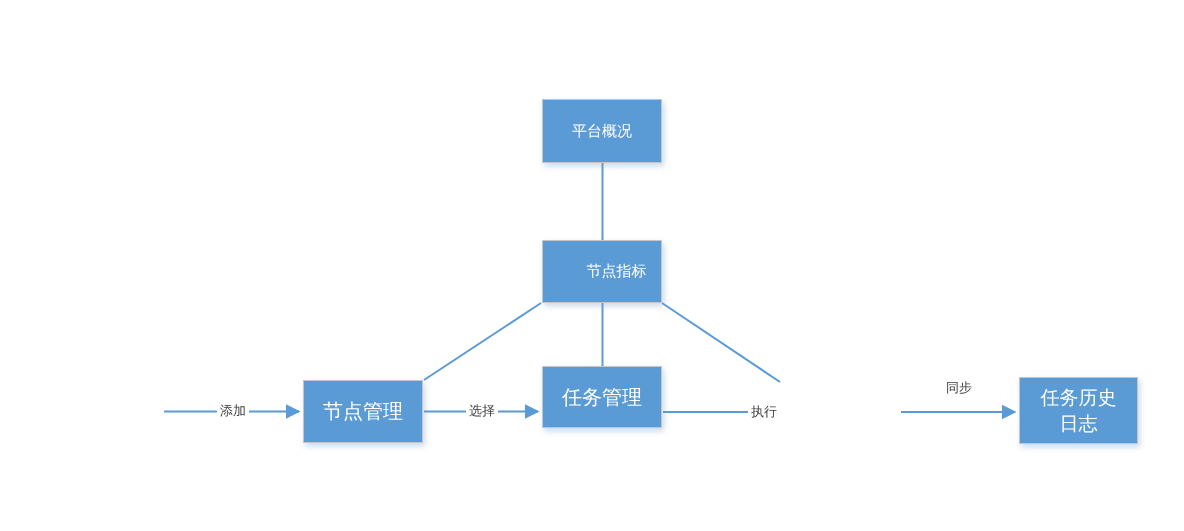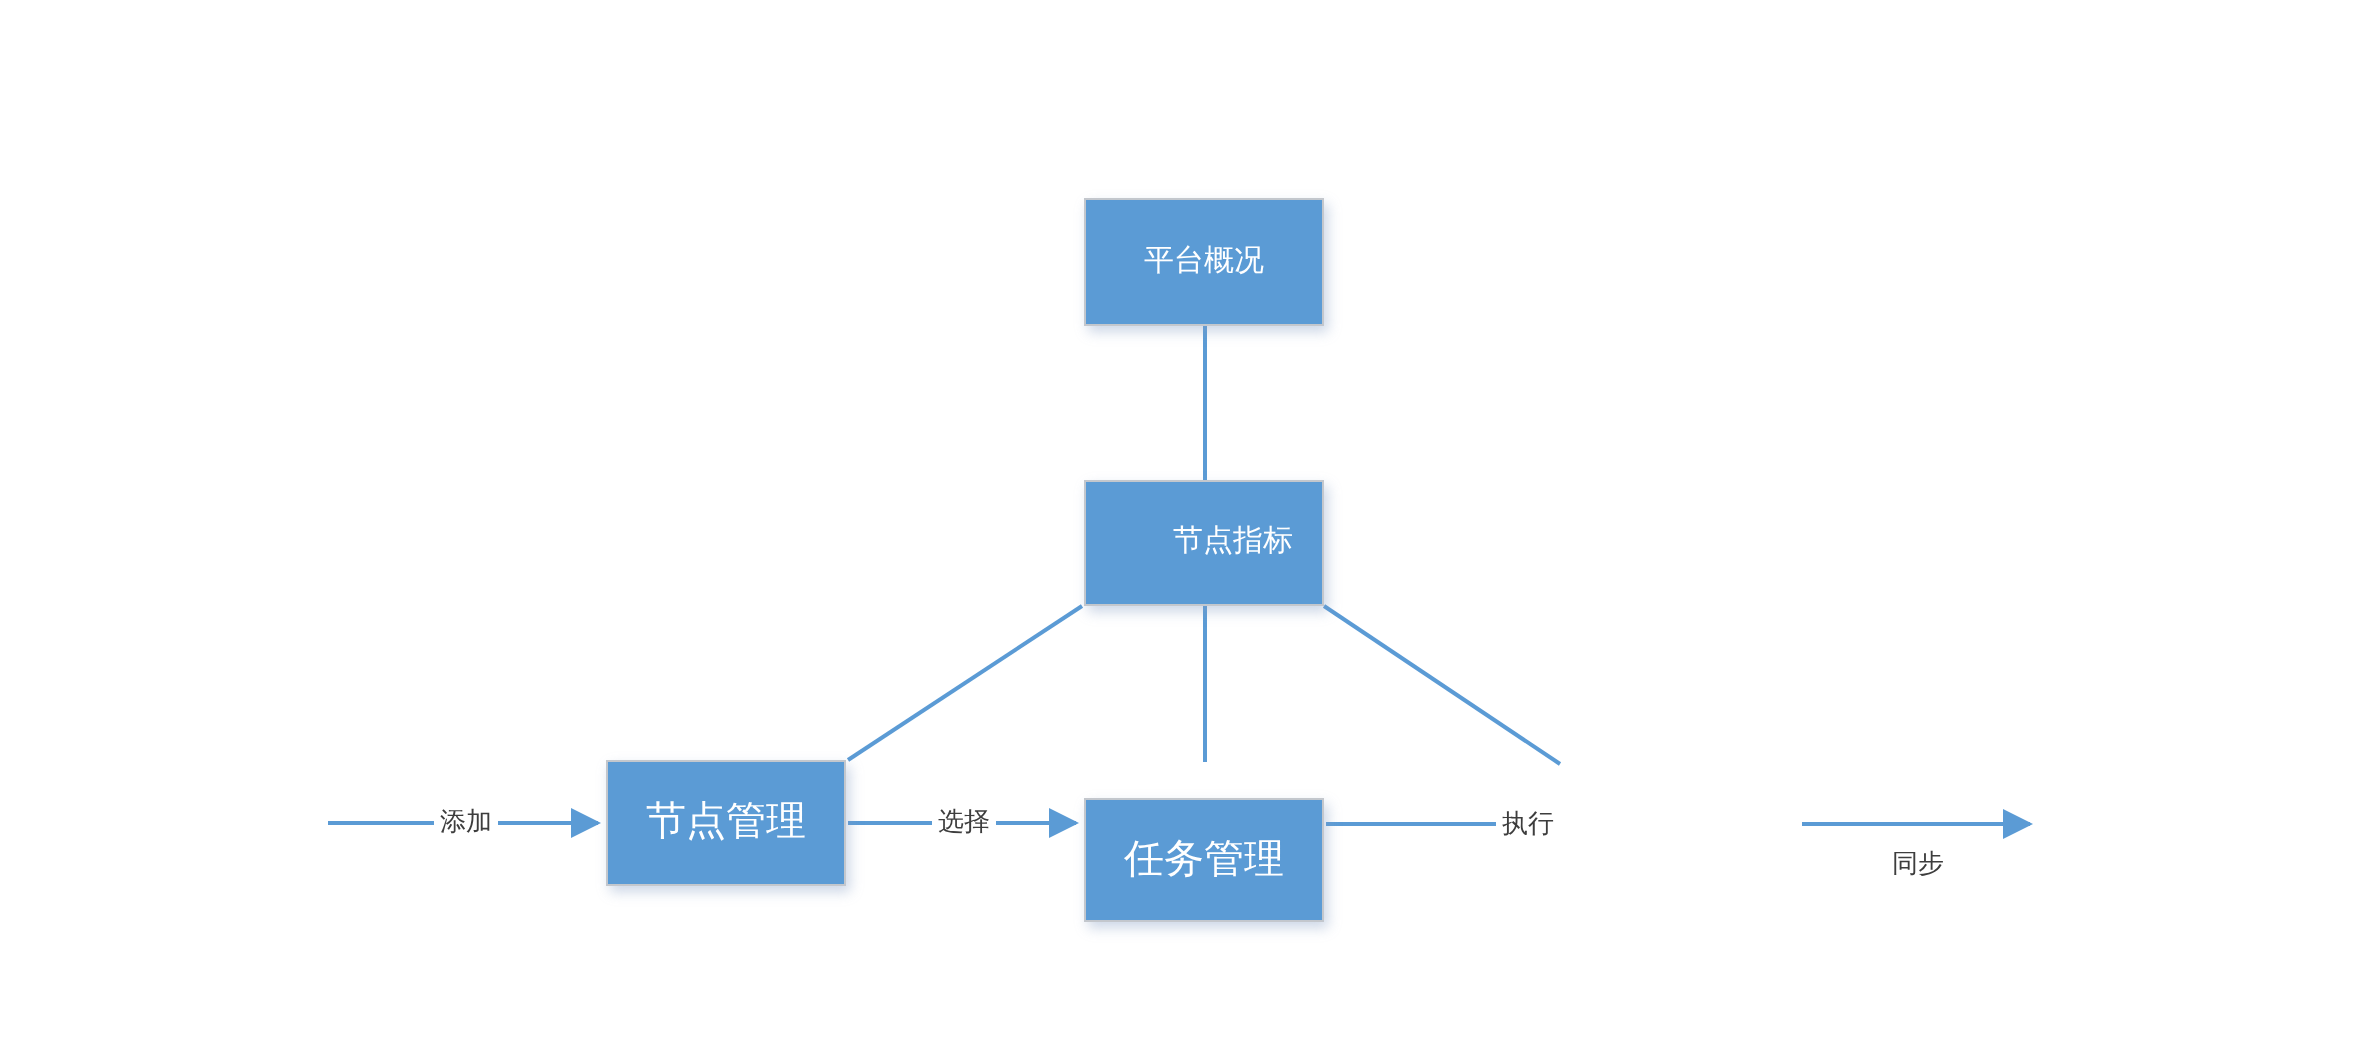--- a/index.html
+++ b/index.html
@@ -78,24 +78,28 @@
 
   <div class="node sm" style="left:542px; top:240px; width:120px; height:63px;padding-left:29px;">
     <span>节点指标</span>
   </div>
 
 
   <div class="node lg" style="left:303px; top:380px; width:120px; height:63px;">
     <span>节点管理</span>
   </div>
 
-  <div class="node lg" style="left:542px; top:399px; width:120px; height:62px;">
+  <div class="node lg" style="left:542px; top:366px; width:120px; height:62px;">
     <span>任务管理</span>
   </div>
 
 
+  <div class="node two-line" style="left:1019px; top:377px; width:119px; height:67px;">
+    <span>任务历史</span>
+    <span>日志</span>
+  </div>
 
   <span class="edge-label" style="left:233px; top:411px;">添加</span>
   <span class="edge-label" style="left:482px; top:411px;">选择</span>
   <span class="edge-label" style="left:764px; top:412px;">执行</span>
-  <span class="edge-label" style="left:959px; top:432px;">同步</span>
+  <span class="edge-label" style="left:959px; top:388px;">同步</span>
 
 </div>
 
 </body></html>

